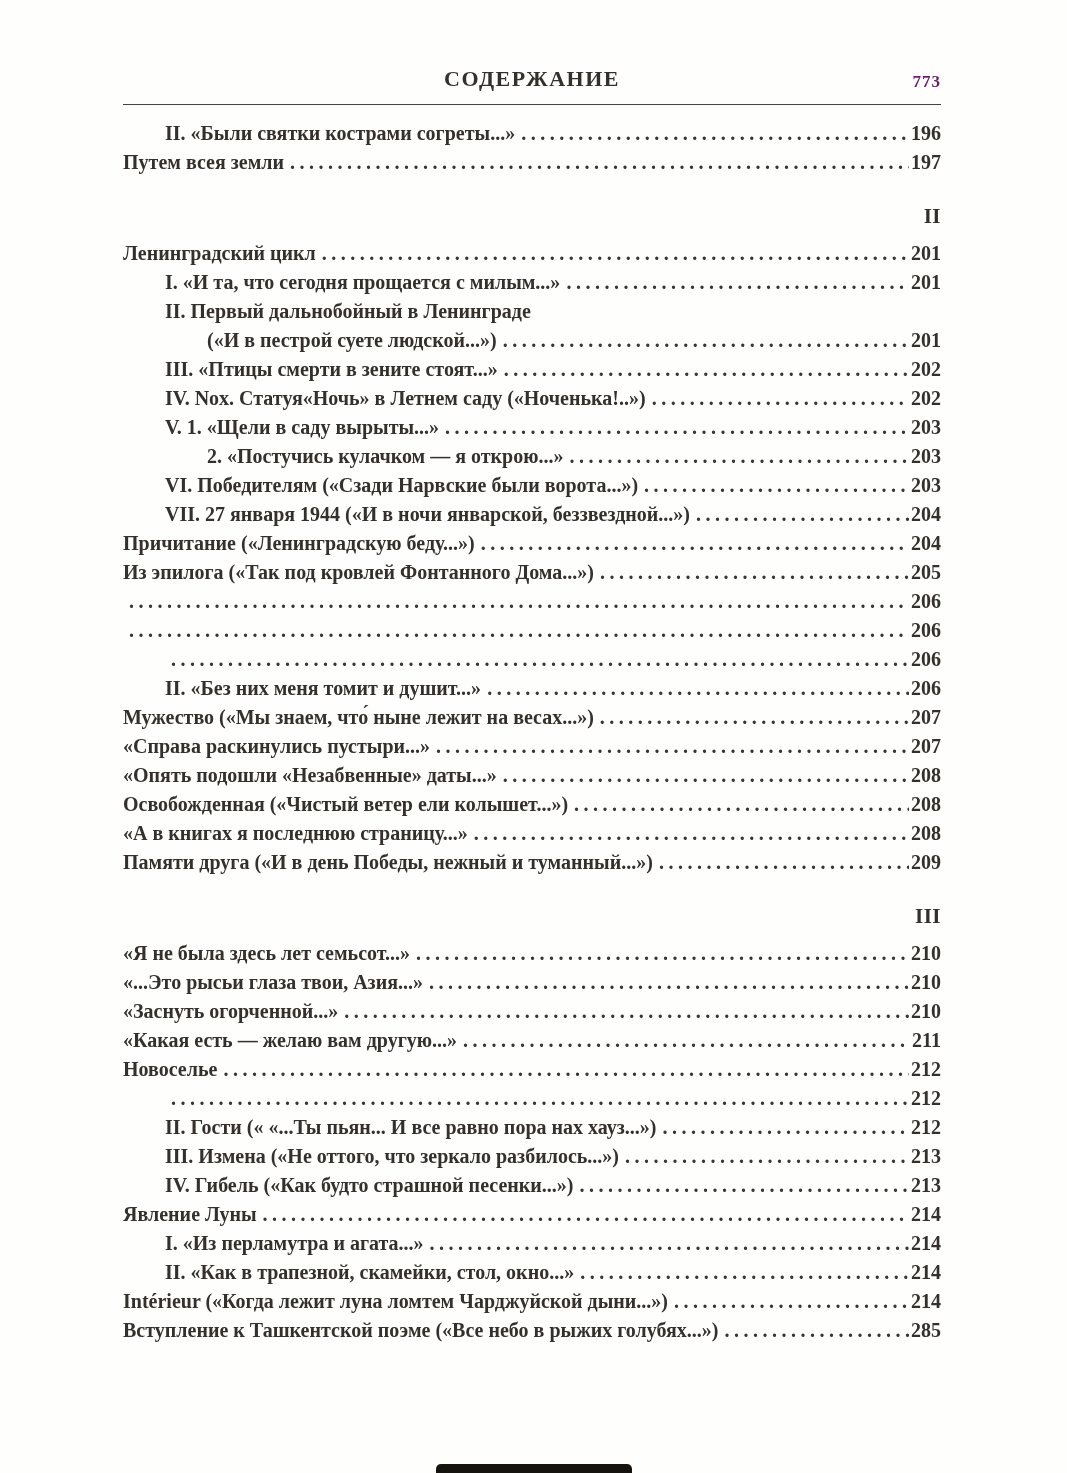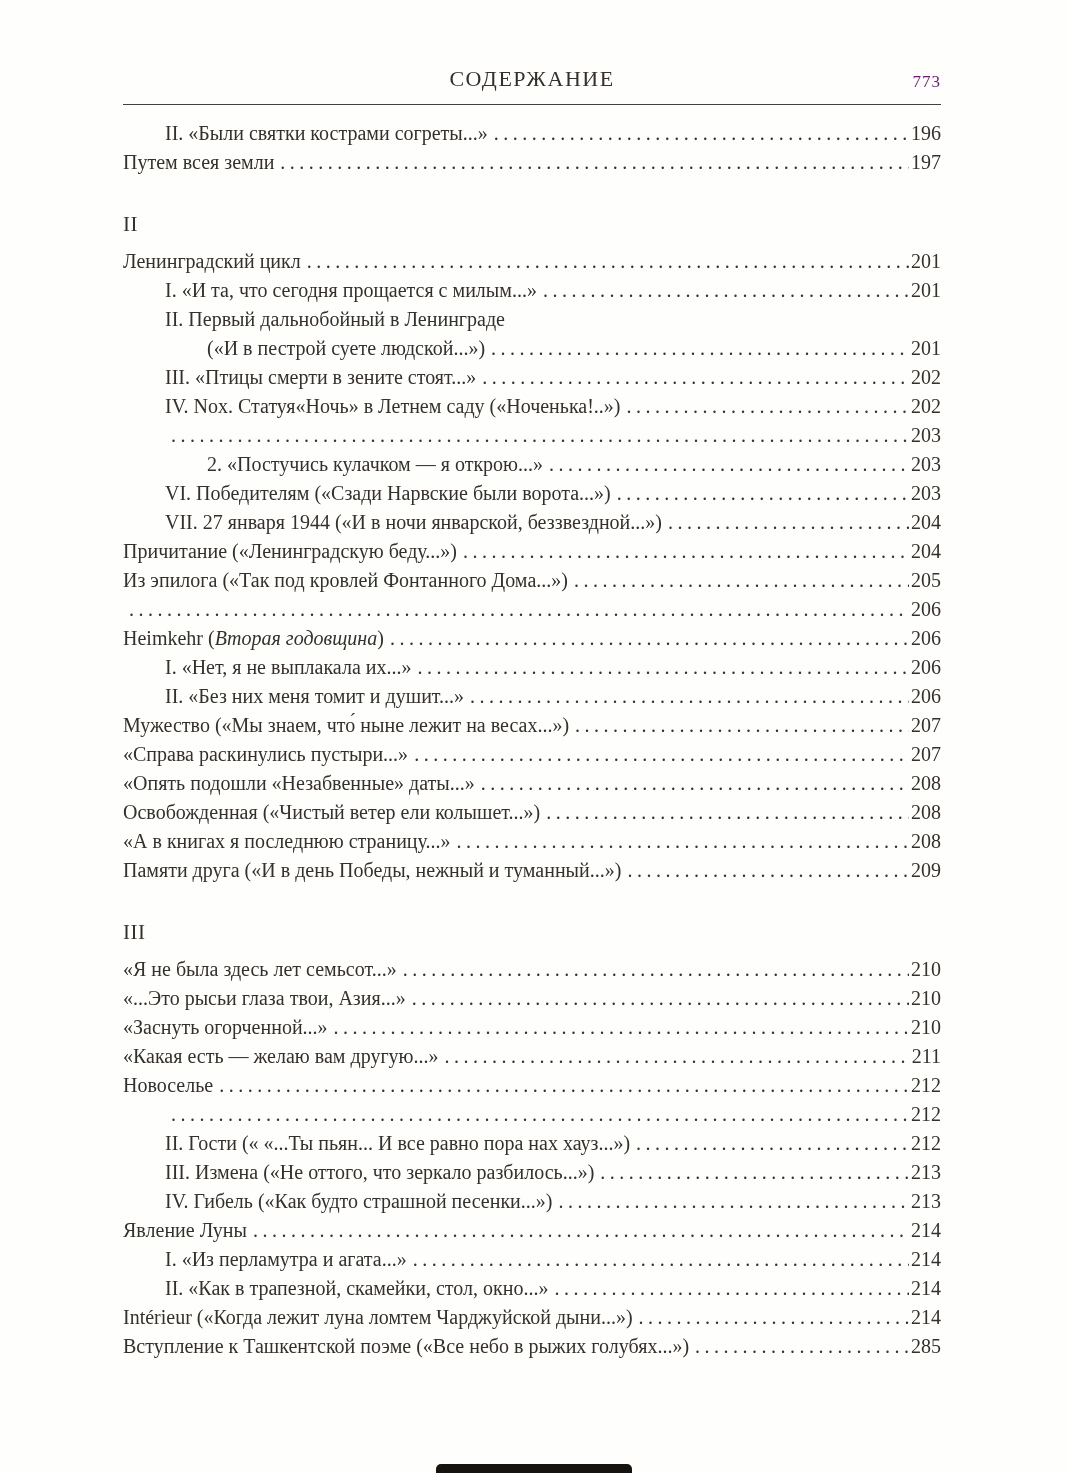--- a/index.html
+++ b/index.html
@@ -6,20 +6,21 @@
   html, body { background: #ffffff; }
   .page {
     width: 1067px;
     height: 1473px;
     position: relative;
     margin: 0 auto;
     background: #fefefd;
     font-family: "Liberation Serif", "DejaVu Serif", serif;
     color: #35302b;
     overflow: hidden;
+    font-weight: bold;
   }
   .content { padding: 62px 126px 0 123px; }
 
   .header { position: relative; height: 34px; }
   .header-title {
     text-align: center;
     font-size: 22px;
     letter-spacing: 1.5px;
     line-height: 34px;
   }
@@ -44,24 +45,24 @@
     min-width: 0;
     overflow: hidden;
     white-space: nowrap;
     letter-spacing: 4.5px;
     padding-left: 6px;
     color: #3a342e;
   }
   .pagenum { flex: 0 0 auto; white-space: nowrap; padding-left: 2px; }
 
   .section-heading {
-    text-align: left;
+    text-align: right;
     font-size: 21px;
     line-height: 30px;
-    margin: 32px 0 8px 0;
+    margin: 24px 0 8px 0;
     letter-spacing: 0.5px;
   }
 
   .bottom-bar {
     position: absolute;
     left: 50%;
     transform: translateX(-50%);
     bottom: 0;
     width: 196px;
     height: 9px;
@@ -113,20 +114,21 @@
           <span class="entry-text">III. «Птицы смерти в зените стоят...»</span>
           <span class="dots">............................................................................................................................................................................................................................</span>
           <span class="pagenum">202</span>
         </div>
         <div class="entry ind-1">
           <span class="entry-text">IV. Nox. Статуя«Ночь» в Летнем саду («Ноченька!..»)</span>
           <span class="dots">............................................................................................................................................................................................................................</span>
           <span class="pagenum">202</span>
         </div>
         <div class="entry ind-1">
+          <span class="entry-text">V. 1. «Щели в саду вырыты...»</span>
           <span class="dots">............................................................................................................................................................................................................................</span>
           <span class="pagenum">203</span>
         </div>
         <div class="entry ind-2">
           <span class="entry-text">2. «Постучись кулачком — я открою...»</span>
           <span class="dots">............................................................................................................................................................................................................................</span>
           <span class="pagenum">203</span>
         </div>
         <div class="entry ind-1">
           <span class="entry-text">VI. Победителям («Сзади Нарвские были ворота...»)</span>
@@ -146,26 +148,24 @@
         <div class="entry ind-0">
           <span class="entry-text">Из эпилога («Так под кровлей Фонтанного Дома...»)</span>
           <span class="dots">............................................................................................................................................................................................................................</span>
           <span class="pagenum">205</span>
         </div>
         <div class="entry ind-0">
           <span class="dots">............................................................................................................................................................................................................................</span>
           <span class="pagenum">206</span>
         </div>
         <div class="entry ind-0">
-          <span class="entry-text">Heimkehr (<i>Вторая годовщина</i>)</span>
-          <span class="dots">............................................................................................................................................................................................................................</span>
-          <span class="pagenum">206</span>
-        </div>
-        <div class="entry ind-1">
-          <span class="entry-text">I. «Нет, я не выплакала их...»</span>
+          <span class="dots">............................................................................................................................................................................................................................</span>
+          <span class="pagenum">206</span>
+        </div>
+        <div class="entry ind-1">
           <span class="dots">............................................................................................................................................................................................................................</span>
           <span class="pagenum">206</span>
         </div>
         <div class="entry ind-1">
           <span class="entry-text">II. «Без них меня томит и душит...»</span>
           <span class="dots">............................................................................................................................................................................................................................</span>
           <span class="pagenum">206</span>
         </div>
         <div class="entry ind-0">
           <span class="entry-text">Мужество («Мы знаем, что́ ныне лежит на весах...»)</span>

